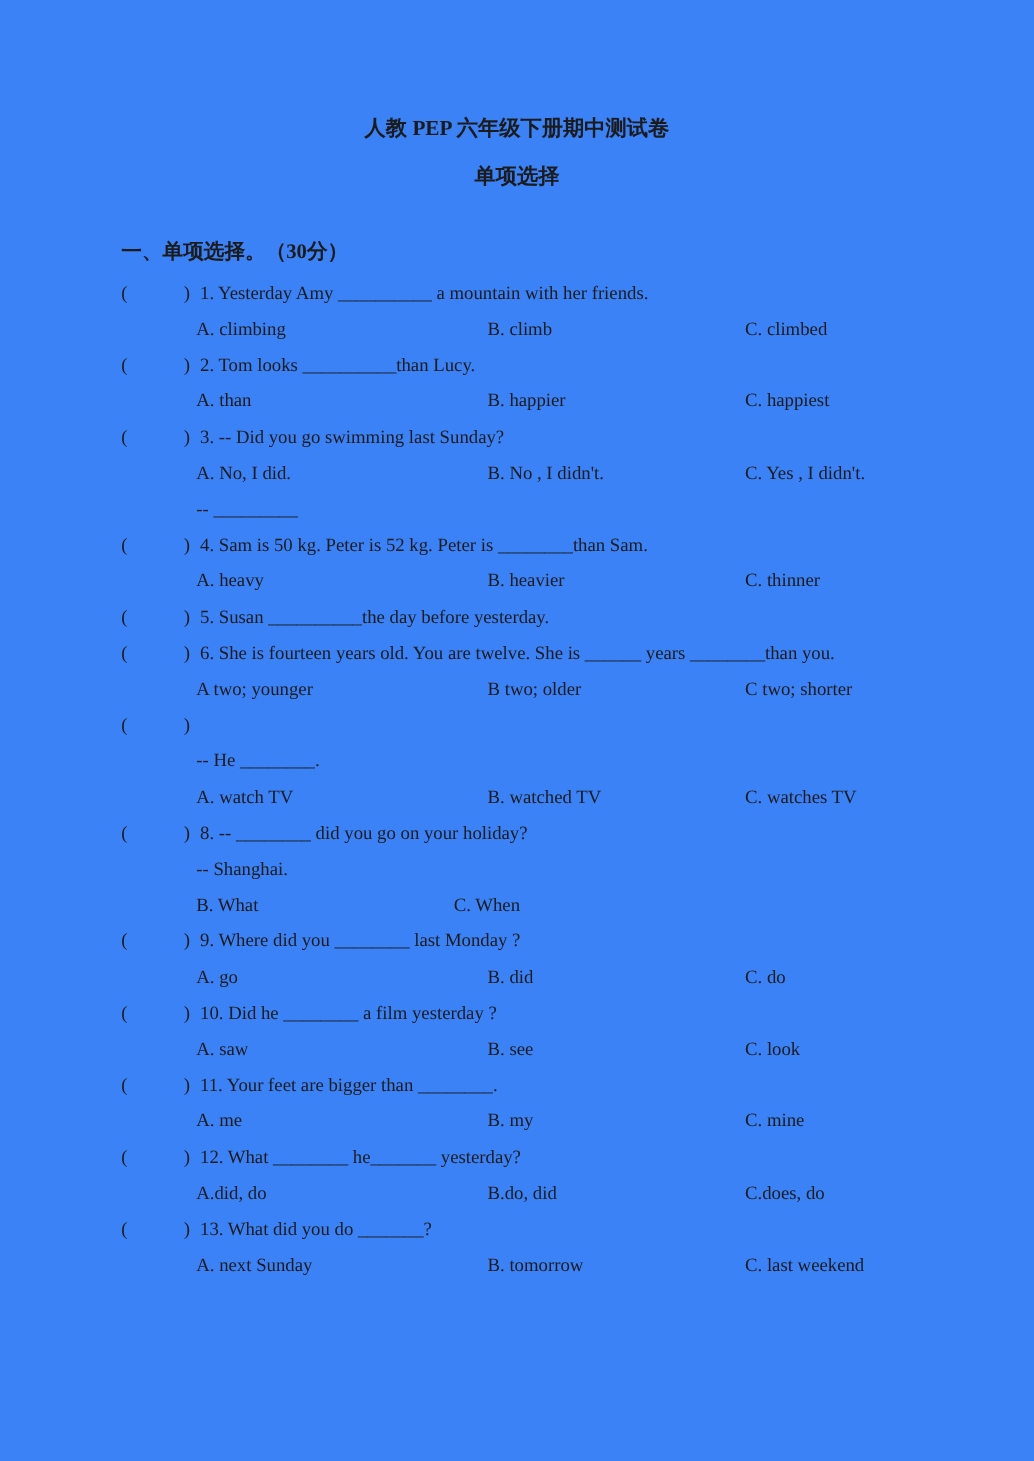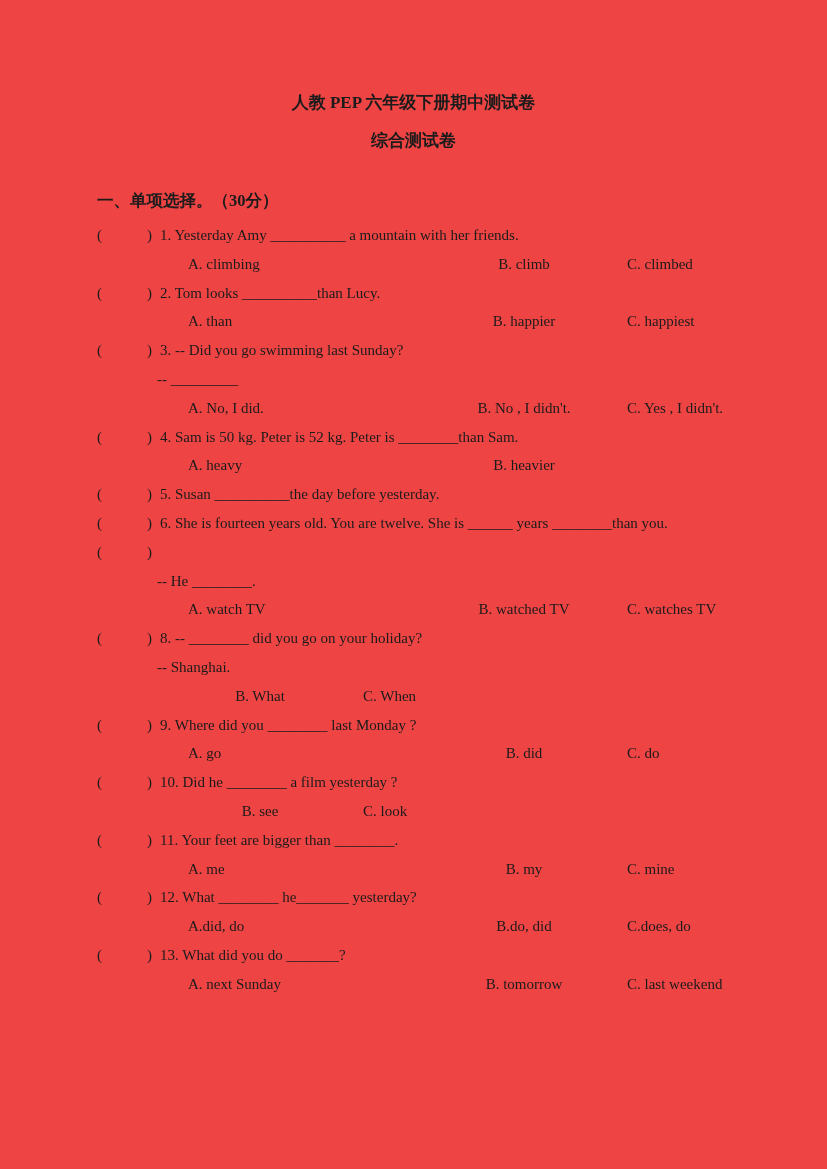--- a/index.html
+++ b/index.html
@@ -1,20 +1,20 @@
 <!DOCTYPE html>
 <html><head>
 <meta charset="utf-8">
 <style>
   html, body { margin: 0; padding: 0; background: #ffffff; }
   .page {
     position: relative;
     width: 827px;
     height: 1169px;
-    background: #ef4444;
+    background: #3b82f6;
     color: #1b1b1b;
     font-family: "Liberation Serif", "DejaVu Serif", serif;
     font-size: 15px;
     box-sizing: border-box;
     padding-top: 93px;
     overflow: hidden;
   }
   .title {
     text-align: center;
     font-weight: bold;
@@ -39,30 +39,30 @@
   .q-line { display: flex; }
   .bracket {
     display: inline-flex;
     justify-content: space-between;
     width: 55px;
     flex: 0 0 55px;
     margin-right: 8px;
   }
   .extra-line { padding-left: 60px; }
   .opts { display: flex; padding-left: 60px; }
-  .opt-a { width: 233px; flex: 0 0 233px; margin-left: 31px; }
-  .opt-b { width: 206px; flex: 0 0 206px; text-align: center; }
+  .opt-a { width: 233px; flex: 0 0 233px; }
+  .opt-b { width: 206px; flex: 0 0 206px; }
   .opt-c { flex: 1; }
 </style>
 </head>
 <body>
 
 <div class="page">
   <div class="title">人教 PEP 六年级下册期中测试卷</div>
-  <div class="subtitle">综合测试卷</div>
+  <div class="subtitle">单项选择</div>
   <div class="section-heading">一、单项选择。（30分）</div>
 
   <div class="content">
 
     <div>
       <div class="line q-line">
         <span class="bracket">
             <span>(</span>
             <span>)</span>
           </span>
@@ -91,59 +91,65 @@
     </div>
 
     <div>
       <div class="line q-line">
         <span class="bracket">
             <span>(</span>
             <span>)</span>
           </span>
         <span>3. -- Did you go swimming last Sunday?</span>
       </div>
-      <div class="line extra-line">-- _________</div>
       <div class="line opts">
         <span class="opt-a">A. No, I did.</span>
         <span class="opt-b">B. No , I didn't.</span>
         <span class="opt-c">C. Yes , I didn't.</span>
       </div>
+      <div class="line extra-line">-- _________</div>
     </div>
 
     <div>
       <div class="line q-line">
         <span class="bracket">
             <span>(</span>
             <span>)</span>
           </span>
         <span>4. Sam is 50 kg. Peter is 52 kg. Peter is ________than Sam.</span>
       </div>
       <div class="line opts">
         <span class="opt-a">A. heavy</span>
         <span class="opt-b">B. heavier</span>
+        <span class="opt-c">C. thinner</span>
       </div>
     </div>
 
     <div>
       <div class="line q-line">
         <span class="bracket">
             <span>(</span>
             <span>)</span>
           </span>
         <span>5. Susan __________the day before yesterday.</span>
       </div>
     </div>
 
     <div>
       <div class="line q-line">
         <span class="bracket">
             <span>(</span>
             <span>)</span>
           </span>
         <span>6. She is fourteen years old. You are twelve. She is ______ years ________than you.</span>
+      </div>
+      <div class="line opts">
+        <span class="opt-a">A two; younger</span>
+        <span class="opt-b">B two; older</span>
+        <span class="opt-c">C two; shorter</span>
       </div>
     </div>
 
     <div>
       <div class="line q-line">
         <span class="bracket">
             <span>(</span>
             <span>)</span>
           </span>
       </div>
@@ -187,20 +193,21 @@
 
     <div>
       <div class="line q-line">
         <span class="bracket">
             <span>(</span>
             <span>)</span>
           </span>
         <span>10. Did he ________ a film yesterday ?</span>
       </div>
       <div class="line opts">
+        <span class="opt-a">A. saw</span>
         <span class="opt-b">B. see</span>
         <span class="opt-c">C. look</span>
       </div>
     </div>
 
     <div>
       <div class="line q-line">
         <span class="bracket">
             <span>(</span>
             <span>)</span>

